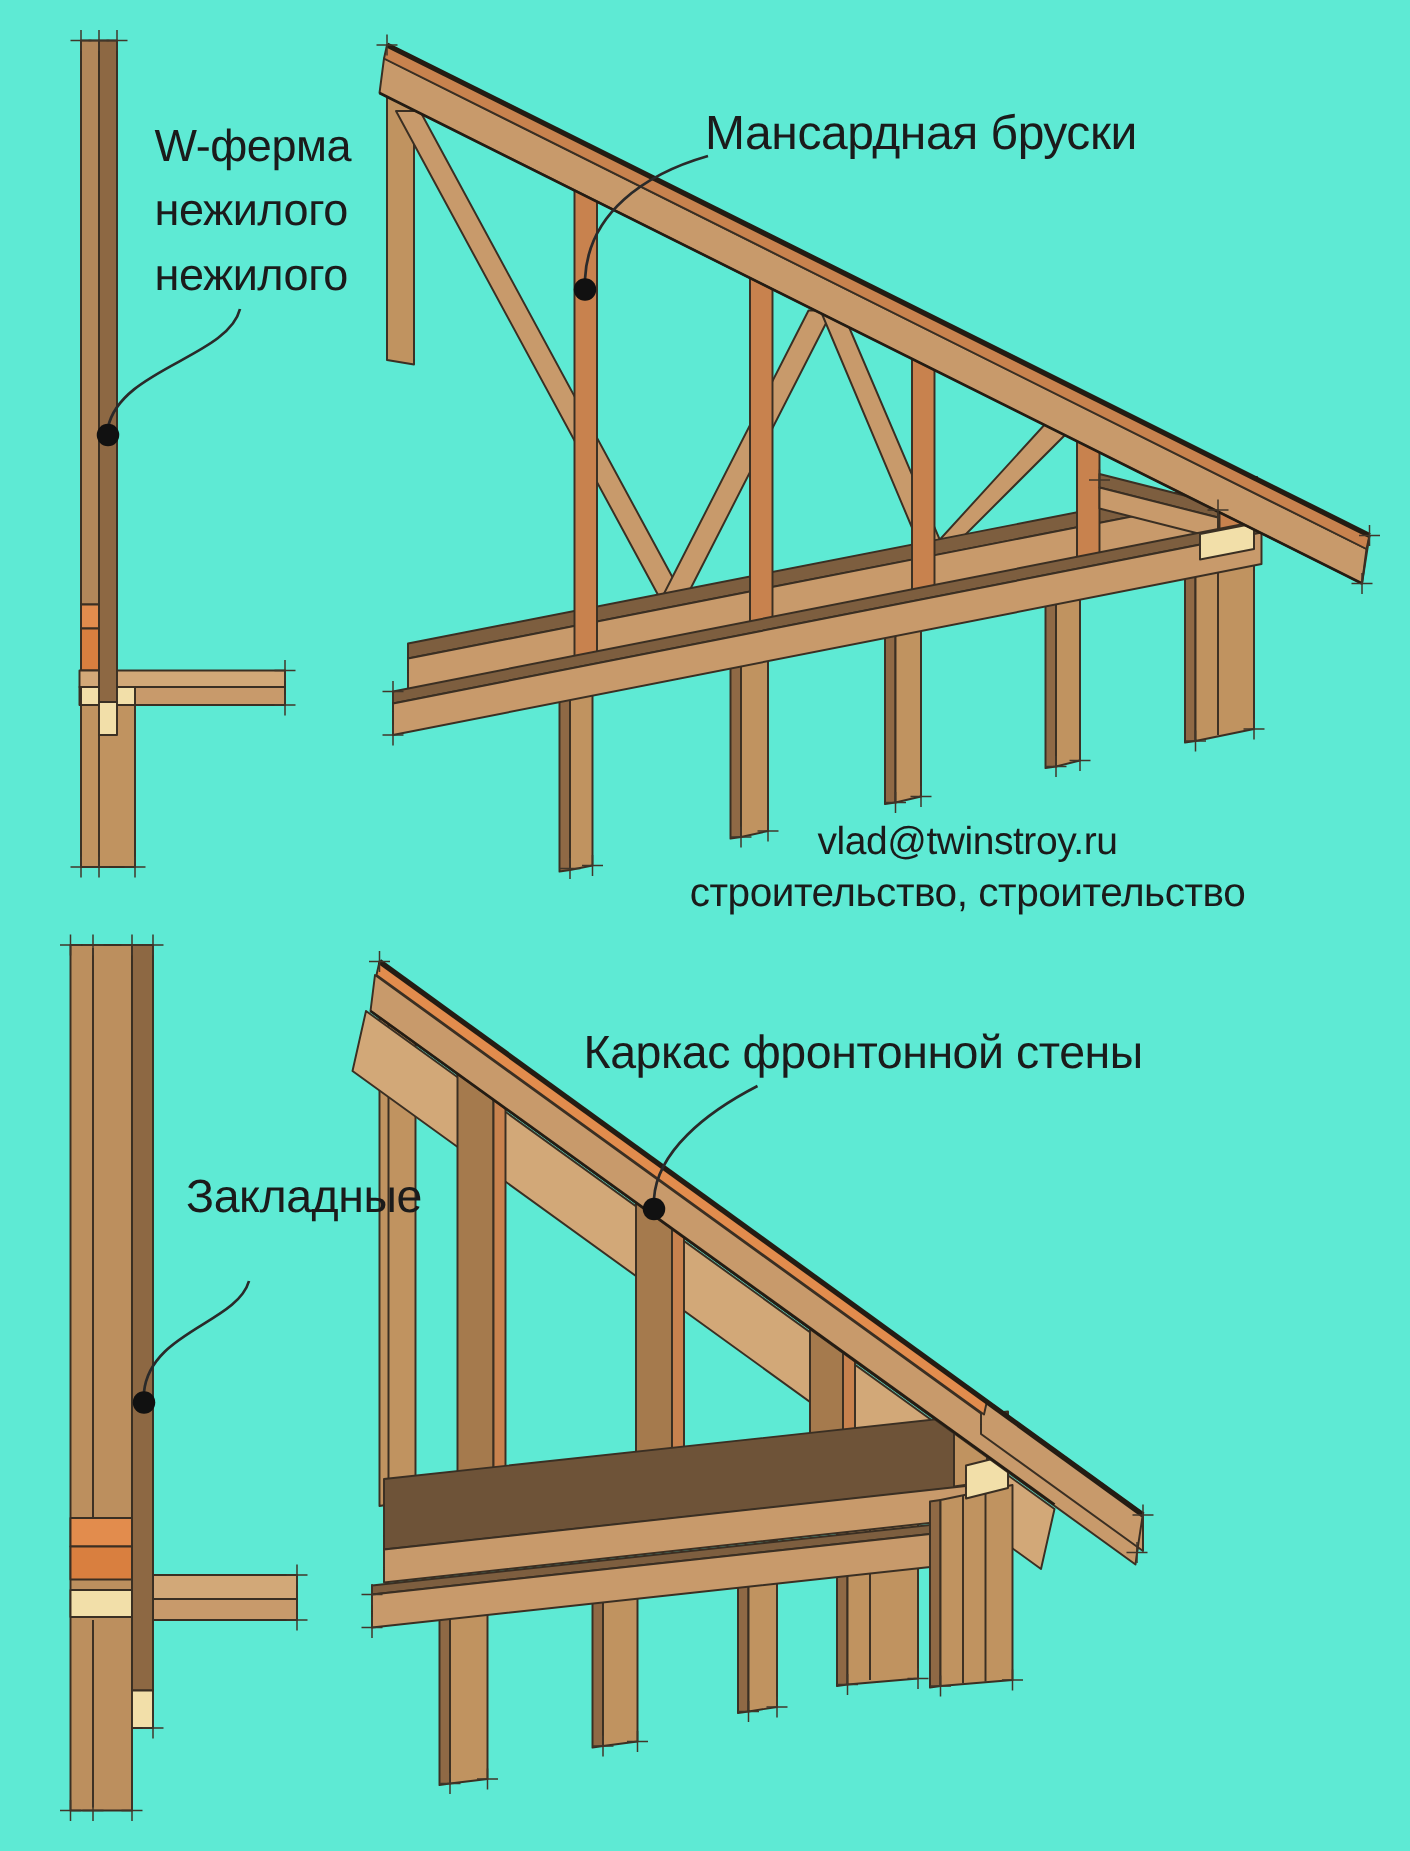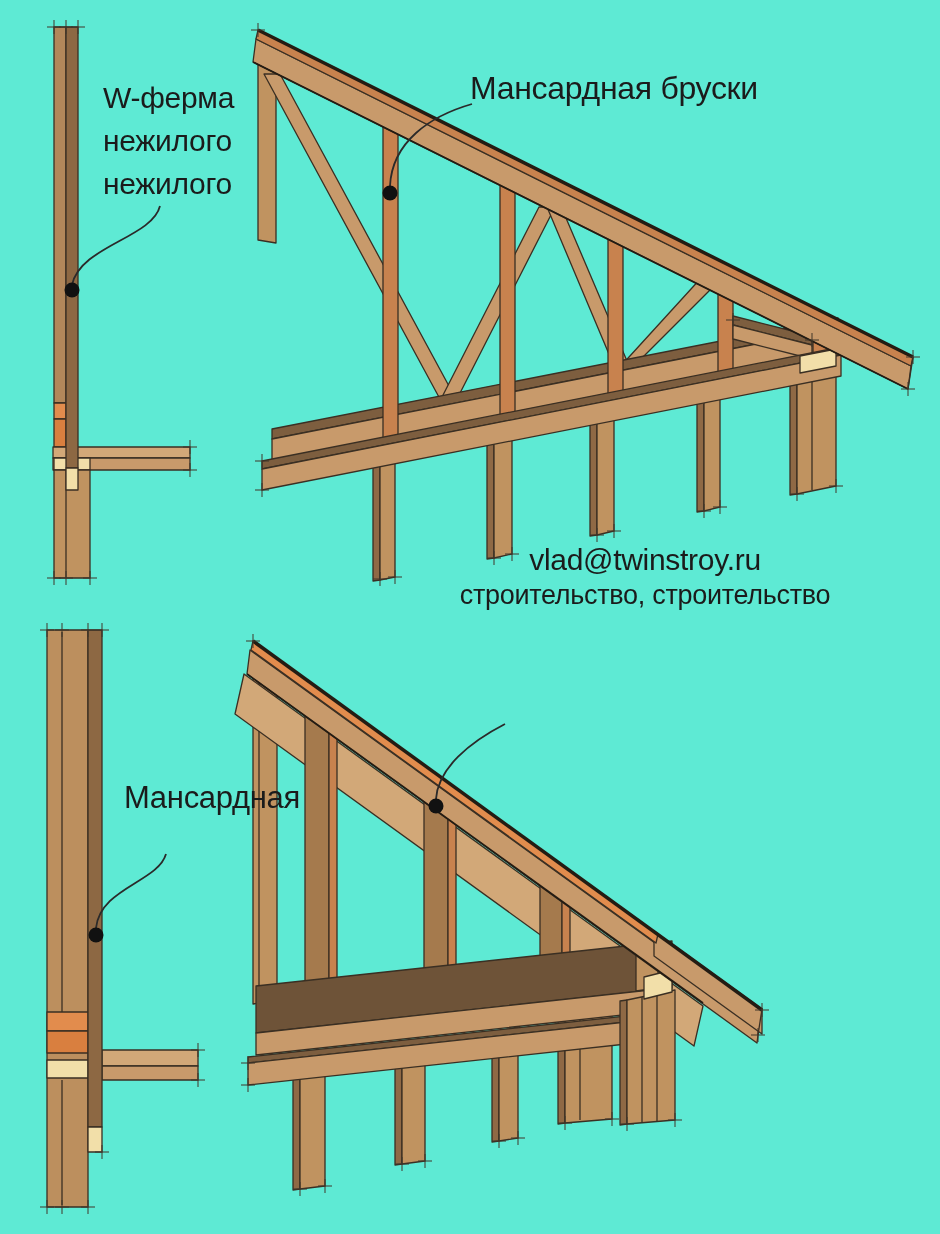--- a/index.html
+++ b/index.html
@@ -12,21 +12,21 @@
   }
   html,body{margin:0;padding:0;background:#e8e8e8;}
   #canvas{position:relative;width:940px;height:1234px;background:#5eead4;overflow:hidden;
           font-family:"Liberation Sans",sans-serif;}
   #drawing{position:absolute;left:0;top:0;}
   .lbl{position:absolute;color:var(--text);font-family:"Liberation Sans",sans-serif;
        font-weight:normal;white-space:nowrap;letter-spacing:-0.3px;}
   #w-label{left:103px;top:76px;font-size:30px;line-height:43px;}
   #zb-label{left:470px;top:70px;font-size:32px;}
   #contact{left:430px;top:544px;width:430px;text-align:center;white-space:normal;}
-  #contact .email{font-size:30px;line-height:32px;text-align:center;}
+  #contact .email{font-size:26px;line-height:32px;text-align:center;}
   #contact .tagline{font-size:27px;line-height:38px;}
   #kf-label{left:389px;top:684px;font-size:31px;}
   #mans-label{left:124px;top:778px;font-size:31px;line-height:40px;}
 
   
   .ln{stroke:var(--line);stroke-width:1.3;stroke-linejoin:round;}
   .f-tan{fill:var(--tan);} .f-tanl{fill:var(--tan-light);} .f-tanm{fill:var(--tan-mid);}
   .f-tanm2{fill:var(--tan-mid2);} .f-tand{fill:var(--tan-dark);}
   .f-or{fill:var(--orange);} .f-orb{fill:var(--orange-bright);} .f-ord{fill:var(--orange-deep);}
   .f-dk{fill:var(--dark-face);} .f-dk2{fill:var(--dark-face2);}
@@ -302,17 +302,18 @@
     <div>нежилого</div>
   </div>
 
   <div class="lbl" id="zb-label">Мансардная бруски</div>
 
   <div class="lbl" id="contact">
     <div class="email">vlad@twinstroy.ru</div>
     <div class="tagline">строительство, строительство</div>
   </div>
 
+  <div class="lbl" id="kf-label">Каркас фронтонной стены</div>
 
   <div class="lbl" id="mans-label">
-    <div>Мансардная</div>
+    <div>Закладные</div>
   </div>
 </div>
 
 </body></html>

